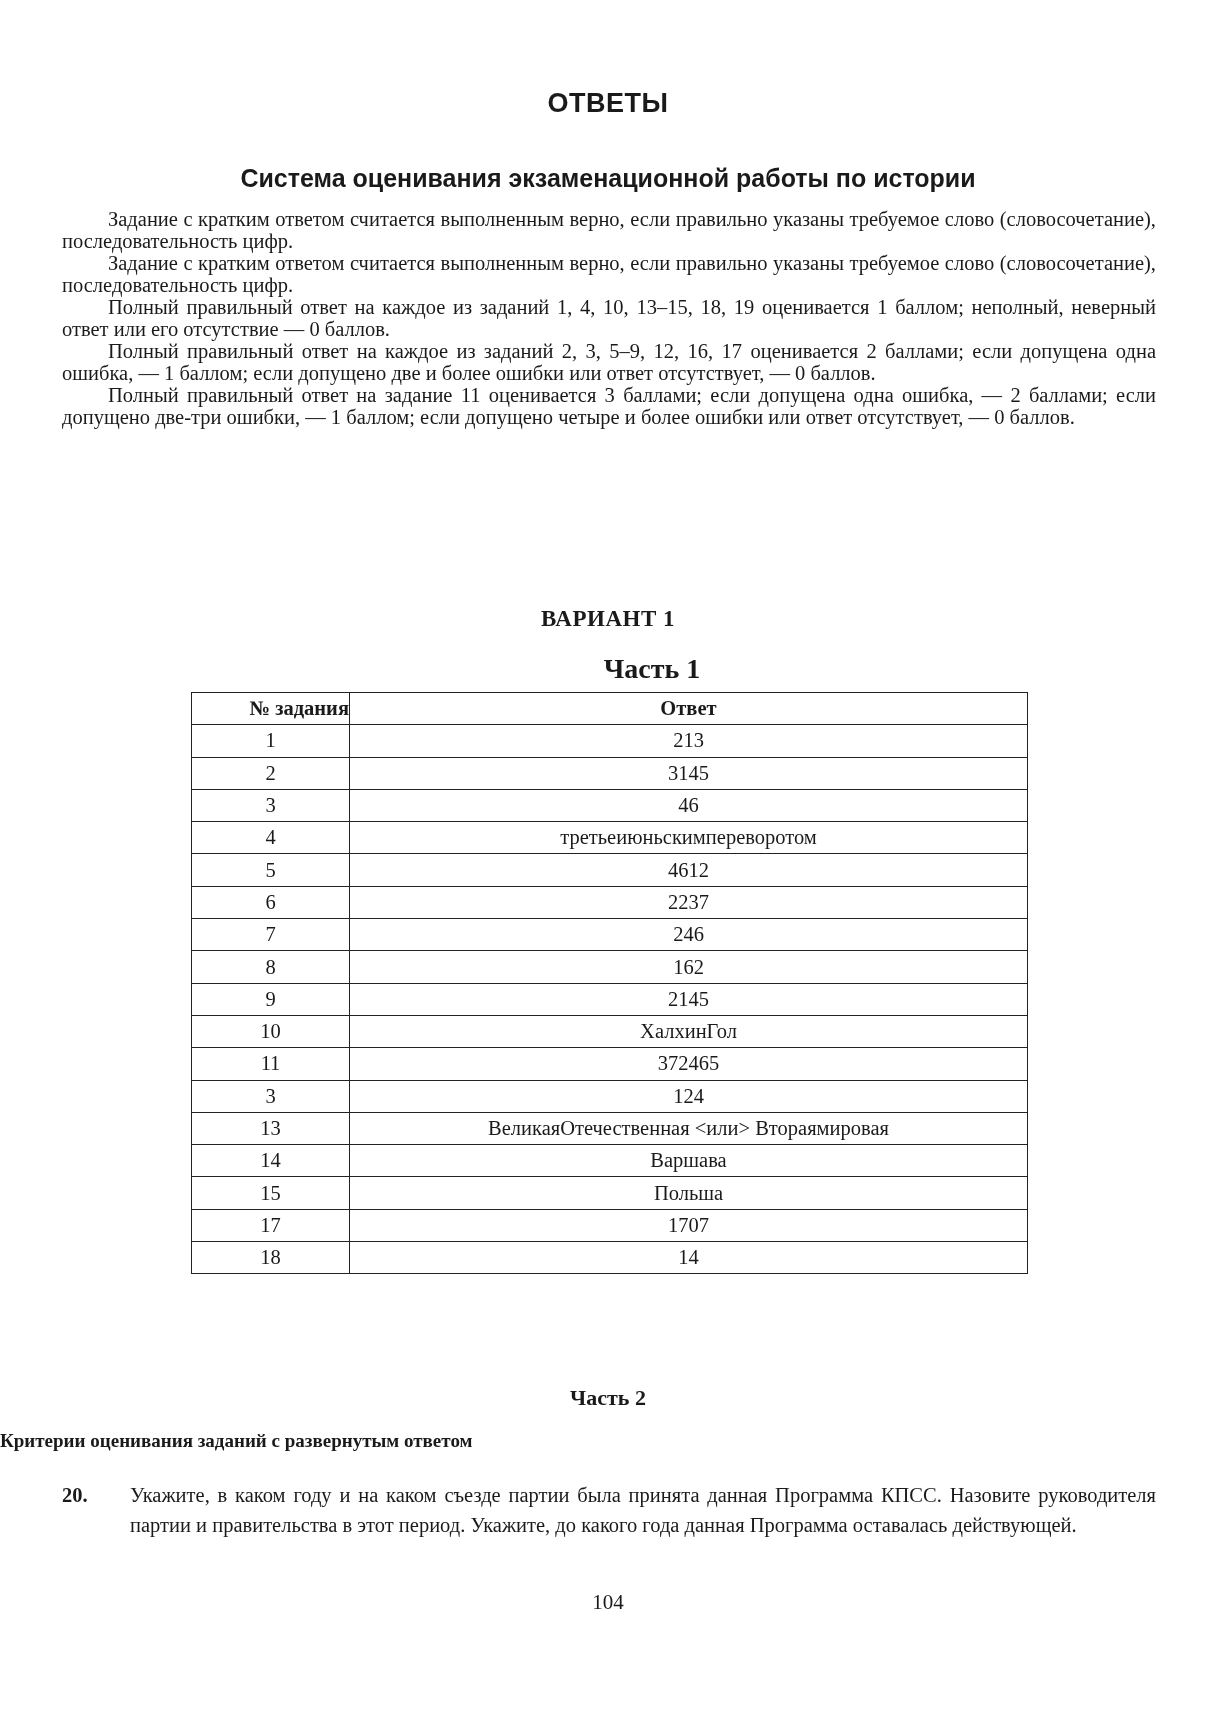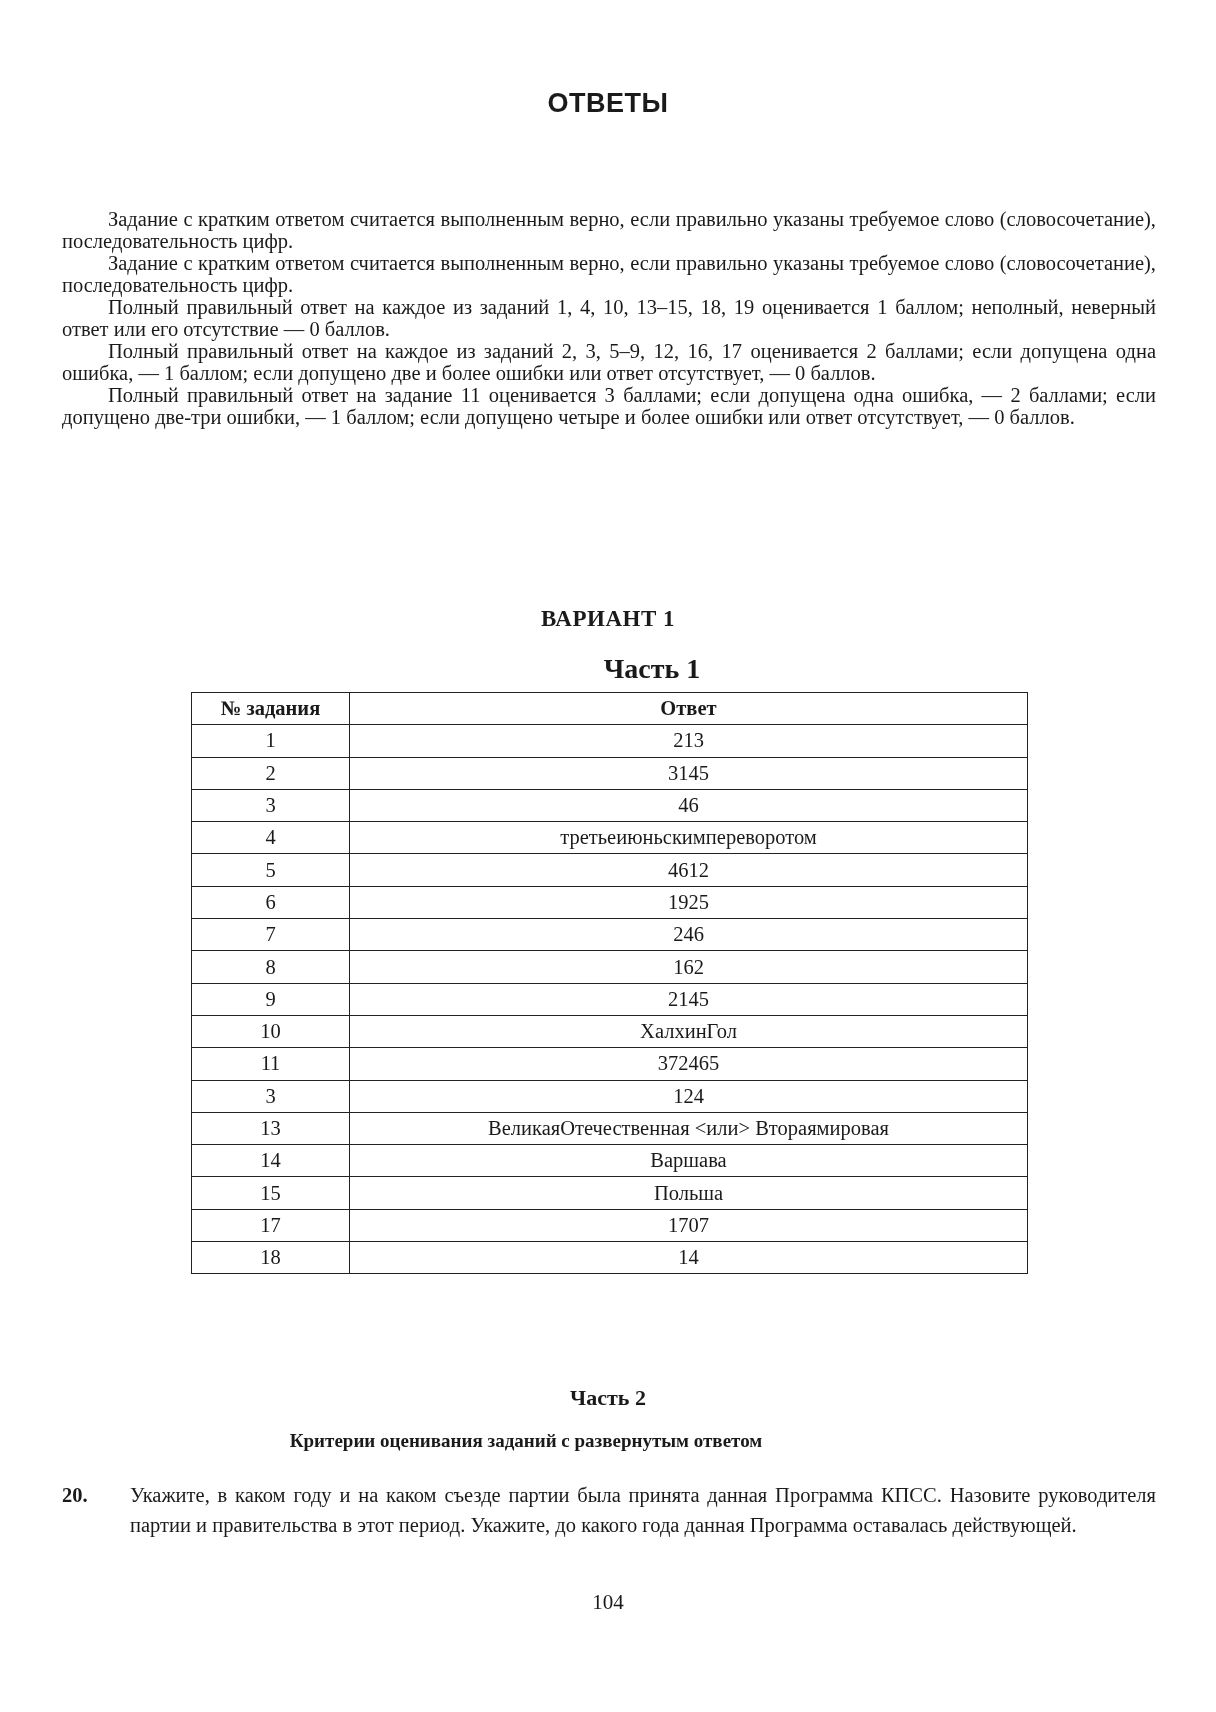--- a/index.html
+++ b/index.html
@@ -13,37 +13,38 @@
     font-family: "Liberation Serif", serif; font-size: 20.5px; line-height: 22px; text-align: justify; }
   .body-text p { margin: 0; text-indent: 46px; }
   .variant { position: absolute; top: 606px; left: 0; width: 1216px; text-align: center;
     font-family: "Liberation Serif", serif; font-weight: bold; font-size: 23px; letter-spacing: 0.5px; }
   .part1 { position: absolute; top: 653px; left: 0; width: 1216px; text-align: center;
     font-family: "Liberation Serif", serif; font-weight: bold; font-size: 28px; padding-left: 44px; }
   table.answers { position: absolute; top: 692px; left: 191px; width: 837px; border-collapse: collapse;
     font-family: "Liberation Serif", serif; font-size: 20.5px; }
   table.answers th, table.answers td { border: 1.5px solid #222; text-align: center; height: 31.3px; padding: 0; }
   table.answers th { font-weight: bold; }
-  table.answers .col-num { width: 157px; }
+  table.answers .col-num { width: 157px; text-align: right; }
   .part2 { position: absolute; top: 1385px; left: 0; width: 1216px; text-align: center;
     font-family: "Liberation Serif", serif; font-weight: bold; font-size: 22px; }
-  .criteria { position: absolute; top: 1430px; left: 0; width: 1052px; text-align: center;
+  .criteria { position: absolute; top: 1430px; left: 0; width: 1052px; text-align: left;
     font-family: "Liberation Serif", serif; font-weight: bold; font-size: 19px; }
   .task { position: absolute; top: 1481px; left: 62px; width: 1094px;
     font-family: "Liberation Serif", serif; font-size: 20.5px; line-height: 29.5px; }
   .task-num { position: absolute; left: 0; top: 0; font-weight: bold; }
   .task-text { margin-left: 68px; text-align: justify; }
   .page-num { position: absolute; top: 1590px; left: 0; width: 1216px; text-align: center;
     font-family: "Liberation Serif", serif; font-size: 21px; }
 </style>
 </head>
 <body>
 
 <div class="page">
   <div class="h-main">ОТВЕТЫ</div>
+  <div class="h-sub">Система оценивания экзаменационной работы по истории</div>
 
   <div class="body-text">
     <p>Задание с кратким ответом считается выполненным верно, если правильно указаны требуемое слово (словосочетание), последовательность цифр.</p>
     <p>Задание с кратким ответом считается выполненным верно, если правильно указаны требуемое слово (словосочетание), последовательность цифр.</p>
     <p>Полный правильный ответ на каждое из заданий 1, 4, 10, 13–15, 18, 19 оценивается 1 баллом; неполный, неверный ответ или его отсутствие — 0 баллов.</p>
     <p>Полный правильный ответ на каждое из заданий 2, 3, 5–9, 12, 16, 17 оценивается 2 баллами; если допущена одна ошибка, — 1 баллом; если допущено две и более ошибки или ответ отсутствует, — 0 баллов.</p>
     <p>Полный правильный ответ на задание 11 оценивается 3 баллами; если допущена одна ошибка, — 2 баллами; если допущено две-три ошибки, — 1 баллом; если допущено четыре и более ошибки или ответ отсутствует, — 0 баллов.</p>
   </div>
 
   <div class="variant">ВАРИАНТ 1</div>
@@ -72,21 +73,21 @@
       <tr>
           <td>4</td>
           <td>третьеиюньскимпереворотом</td>
         </tr>
       <tr>
           <td>5</td>
           <td>4612</td>
         </tr>
       <tr>
           <td>6</td>
-          <td>1925</td>
+          <td>2237</td>
         </tr>
       <tr>
           <td>7</td>
           <td>246</td>
         </tr>
       <tr>
           <td>8</td>
           <td>162</td>
         </tr>
       <tr>

